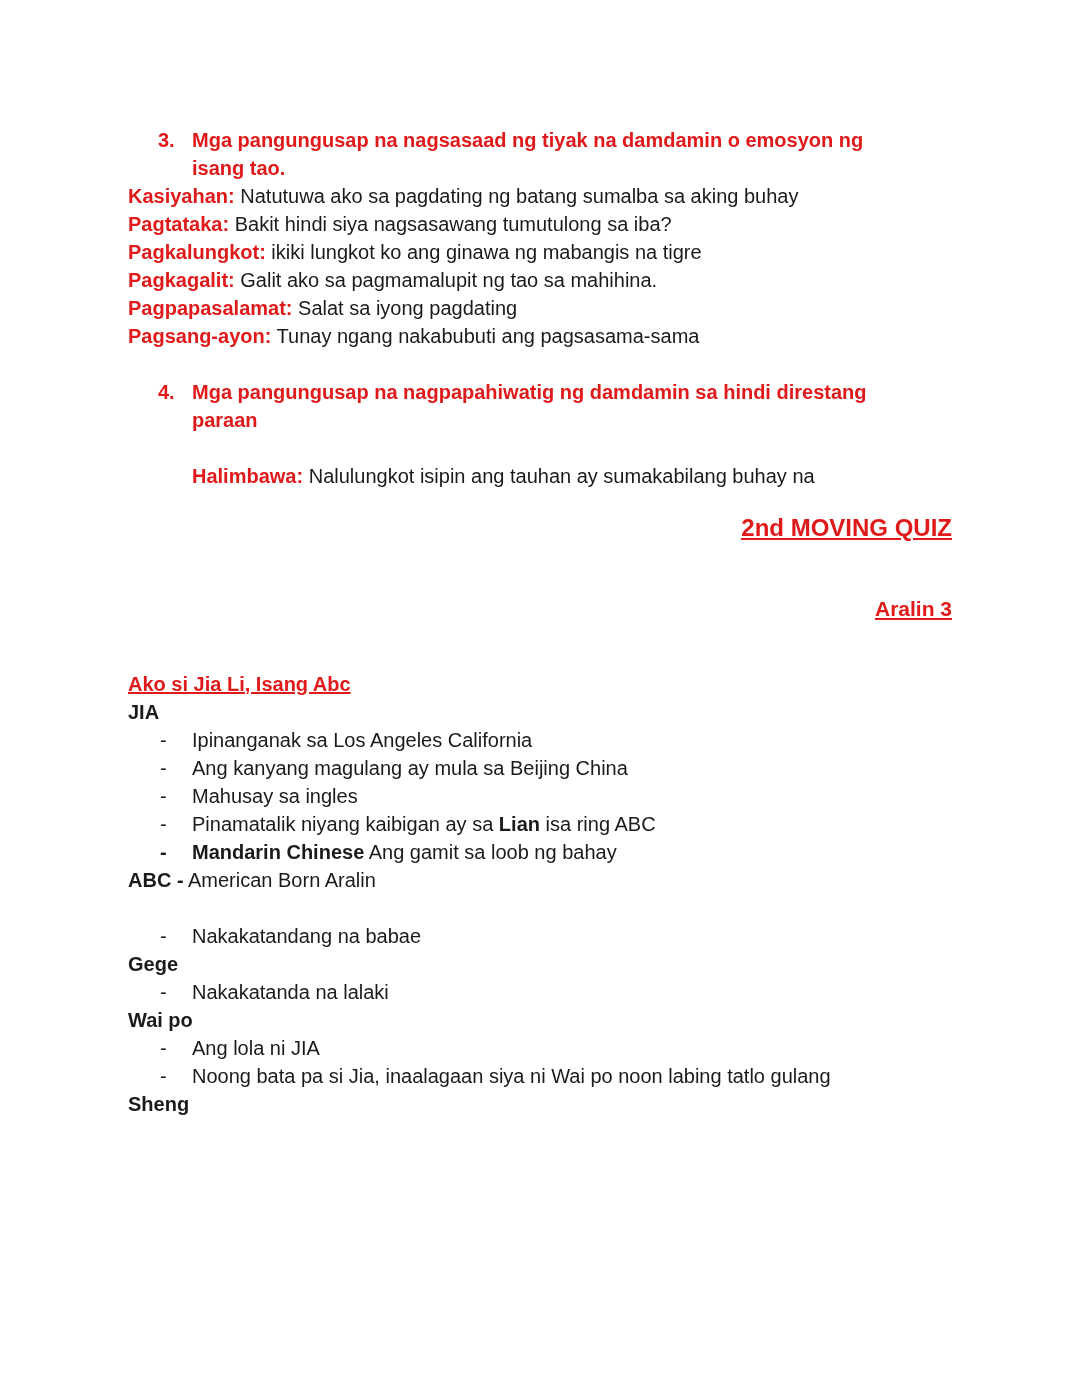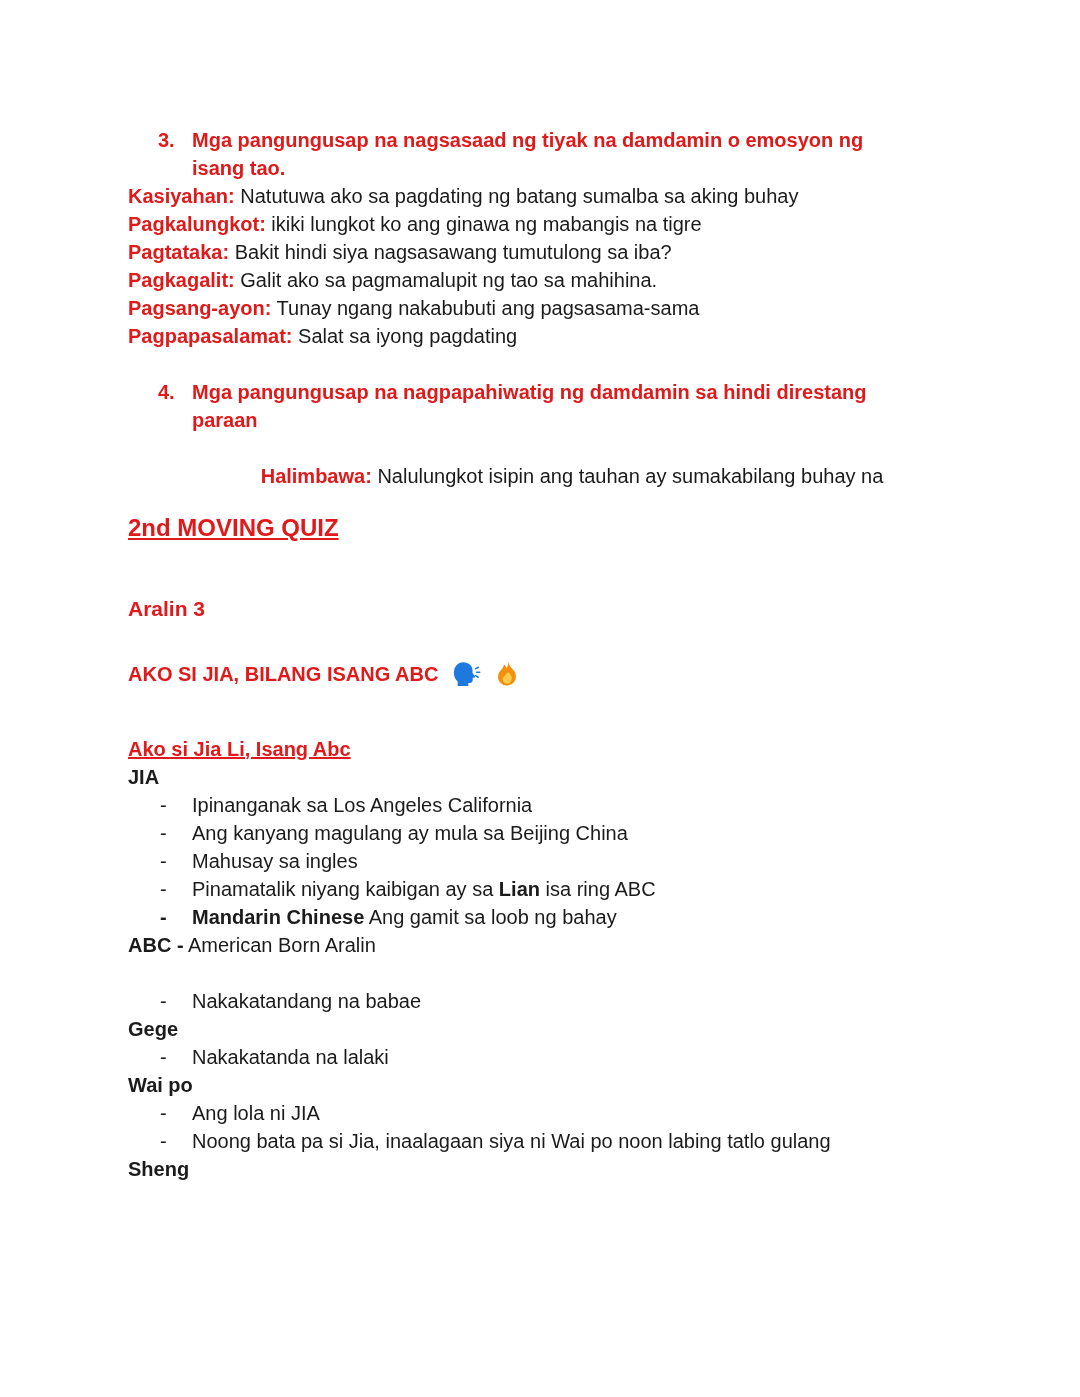--- a/index.html
+++ b/index.html
@@ -14,92 +14,77 @@
     font-size: 20px;
     line-height: 28px;
     color: #1b1b1b;
     overflow: hidden;
   }
   p { margin: 0; }
   .red  { color: #e01a1a; }
   .bold { font-weight: bold; }
   .list-heading { position: relative; padding-left: 64px; max-width: 790px; }
   .list-heading .num { position: absolute; left: 30px; }
-  .indent { padding-left: 64px; text-align: center; }
+  .indent { padding-left: 64px; }
   .bullet { position: relative; padding-left: 64px; }
   .bullet .dash { position: absolute; left: 32px; }
   .gap { height: 28px; }
-  .center { text-align: left; }
+  .center { text-align: right; text-decoration: underline; }
   .quiz-title { font-size: 24px; line-height: 36px; margin-top: 20px; }
   .quiz-title .u { text-decoration: underline; }
   .lesson { font-size: 21px; line-height: 30px; margin-top: 48px; }
   .topic  { font-size: 20px; line-height: 30px; margin-top: 35px; }
   .jia-heading { margin-top: 46px; text-decoration: underline; }
   .icon { vertical-align: -7px; margin-left: 7px; display: inline-block; }
 </style>
 </head>
 <body>
 
 <div class="page">
 
   <p class="list-heading red bold">
     <span class="num">3.</span>
     <span>Mga pangungusap na nagsasaad ng tiyak na damdamin o emosyon ng isang tao.</span>
   </p>
   <p class="line">
     <span class="red bold">Kasiyahan:</span><span> Natutuwa ako sa pagdating ng batang sumalba sa aking buhay</span>
   </p>
   <p class="line">
-    <span class="red bold">Pagkalungkot:</span><span> ikiki lungkot ko ang ginawa ng mabangis na tigre</span>
+    <span class="red bold">Pagtataka:</span><span> Bakit hindi siya nagsasawang tumutulong sa iba?</span>
   </p>
   <p class="line">
-    <span class="red bold">Pagtataka:</span><span> Bakit hindi siya nagsasawang tumutulong sa iba?</span>
+    <span class="red bold">Pagkalungkot:</span><span> ikiki lungkot ko ang ginawa ng mabangis na tigre</span>
   </p>
   <p class="line">
     <span class="red bold">Pagkagalit:</span><span> Galit ako sa pagmamalupit ng tao sa mahihina.</span>
   </p>
   <p class="line">
-    <span class="red bold">Pagsang-ayon:</span><span> Tunay ngang nakabubuti ang pagsasama-sama</span>
+    <span class="red bold">Pagpapasalamat:</span><span> Salat sa iyong pagdating</span>
   </p>
   <p class="line">
-    <span class="red bold">Pagpapasalamat:</span><span> Salat sa iyong pagdating</span>
+    <span class="red bold">Pagsang-ayon:</span><span> Tunay ngang nakabubuti ang pagsasama-sama</span>
   </p>
 
   <div class="gap"></div>
 
   <p class="list-heading red bold">
     <span class="num">4.</span>
     <span>Mga pangungusap na nagpapahiwatig ng damdamin sa hindi direstang paraan</span>
   </p>
 
   <div class="gap"></div>
 
   <p class="indent">
     <span class="red bold">Halimbawa:</span><span> Nalulungkot isipin ang tauhan ay sumakabilang buhay na</span>
   </p>
 
   <p class="center quiz-title red bold">
     <span class="u">2nd MOVING QUIZ</span>
   </p>
   <p class="center lesson red bold">Aralin 3</p>
-  <p class="center topic red bold">
-    <span>AKO SI JIA, BILANG ISANG ABC</span>
-    <svg class="icon" width="30" height="28" viewBox="0 0 36 32">
-      <path fill="#1d79dd" d="M14.5 2c7 0 11.3 4.5 11.3 9.5 0 1.6-.4 2.7.4 3.8l2.4 3.2c.7.9.1 2.1-1 2.1H26v2.9c0 1.8-1.4 3.2-3.2 3.2h-2.1v3.6H8v-5.3c-3-2.8-4.5-6.3-4.5-10.3C3.5 7.4 8.3 2 14.5 2z"></path>
-      <g stroke="#1d79dd" stroke-width="1.8" stroke-linecap="round" fill="none">
-        <path d="M29.5 9.8l3.2-1.9"></path>
-        <path d="M30.6 13.9h3.9"></path>
-        <path d="M29.5 18l3.2 1.9"></path>
-      </g>
-    </svg>
-    <svg class="icon" width="28" height="28" viewBox="0 0 32 32">
-      <path fill="#f4900c" d="M16.2 1c.5 5.5 4.4 8 6.9 11.5 2.8 4 2.5 10.1-1 13.6-1.7 1.7-4 2.7-6.4 2.9h-1.5c-5.5-.5-9.6-4.5-9.6-10 0-4 2.3-6.5 4-8.5 1.3-1.5 2.6-3 2.6-5.5 1.8 1 3 2.7 3.2 4.5 1.6-2.4 1.8-5.7 1.8-8.5z"></path>
-      <path fill="#ffcc4d" d="M16.6 14c1.8 2.5 4 4.3 3.7 7.5-.3 3.5-3 5.6-5.2 5.6-2.8 0-5-2-5-4.9 0-2.6 2-4 3.3-5.7.8-1 1.7-2 3.2-2.5z"></path>
-    </svg>
-  </p>
 
   <p class="red bold jia-heading">Ako si Jia Li, Isang Abc</p>
   <p class="bold">JIA</p>
 
   <p class="bullet">
     <span class="dash">-</span>
     <span>Ipinanganak sa Los Angeles California</span><span class="bold"></span><span></span>
   </p>
   <p class="bullet">
     <span class="dash">-</span>

